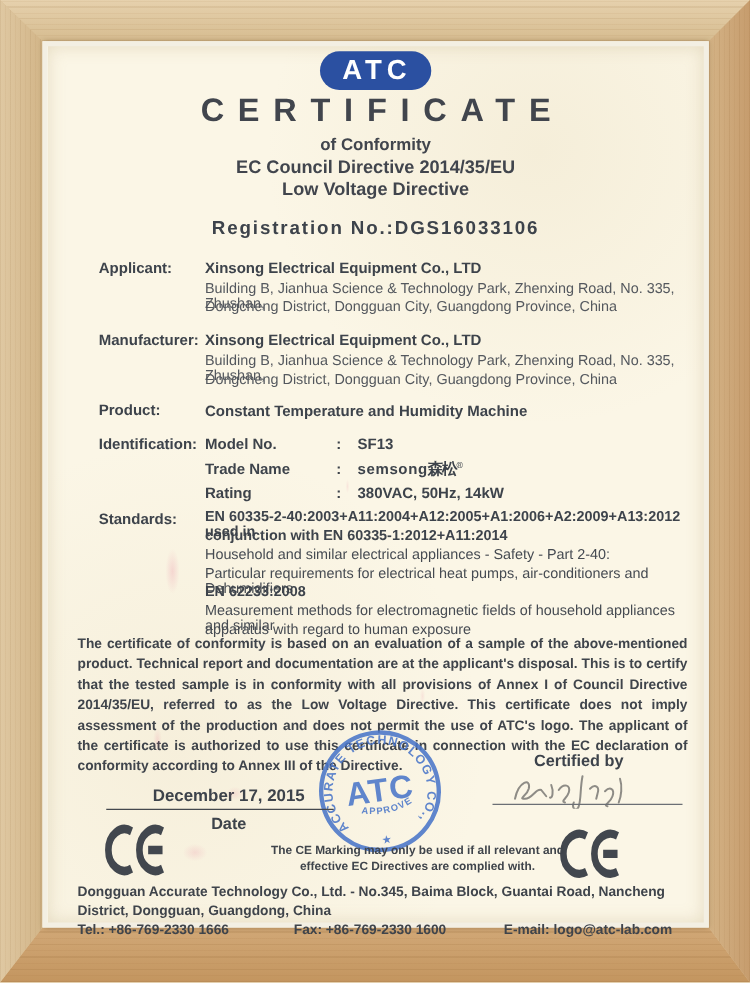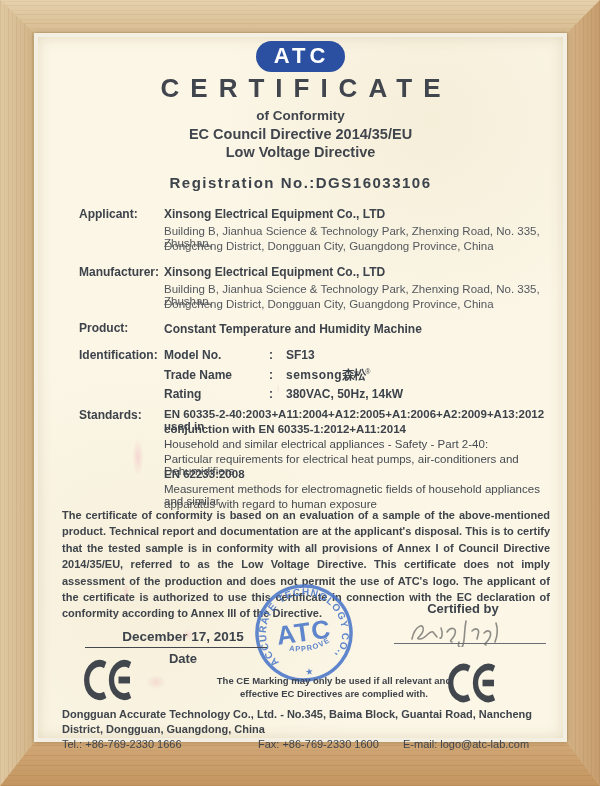--- a/index.html
+++ b/index.html
@@ -82,22 +82,22 @@
   .sig-line { left:356px; top:606px; width:152px; border-top:1.5px solid #6b6f75; height:0; }
   .stamp-svg { left:210px; top:540px; opacity:.88; }
   .date-val { left:55px; top:592px; width:180px; text-align:center; font-size:13.5px; font-weight:bold; color:#3d434b; }
   .date-line { left:47px; top:610px; width:182px; border-top:1.5px solid #44484e; height:0; }
   .date-label { left:55px; top:614px; width:180px; text-align:center; font-size:13px; font-weight:bold; color:#3d434b; }
   .ce-left { left:38px; top:620px; }
   .ce-right { left:402px; top:624px; }
   .ce-note { left:168px; top:638px; width:256px; text-align:center; font-size:9.5px;
     font-weight:bold; color:#3f444b; line-height:12.5px; }
   .company { left:24px; top:670px; width:494px; font-size:11px; font-weight:bold; color:#3f444b; line-height:14.5px; }
-  .contact { font-size:11px; font-weight:normal; color:#3f444b; top:701px; }
-  .tel { left:24px; } .fax { left:220px; } .email { left:365px; }
+  .contact { font-size:11px; font-weight:bold; color:#3f444b; top:701px; }
+  .tel { left:24px; } .fax { left:197px; } .email { left:365px; }
 </style>
 </head>
 <body>
 
 <div class="frame-piece frame-top"></div>
 <div class="frame-piece frame-bottom"></div>
 <div class="frame-piece frame-left"></div>
 <div class="frame-piece frame-right"></div>
 
 <div class="paper">

